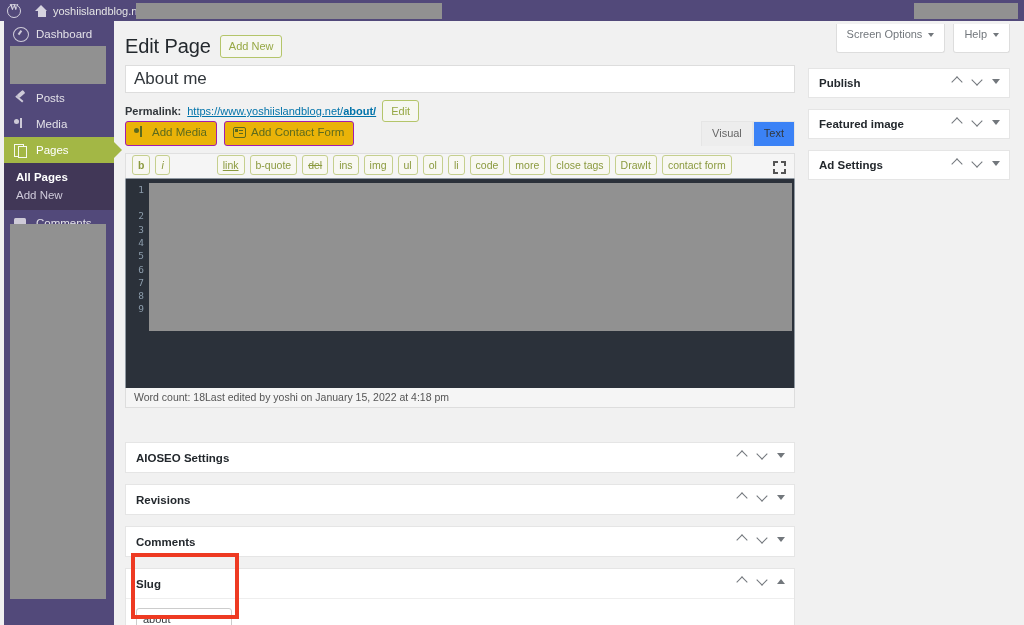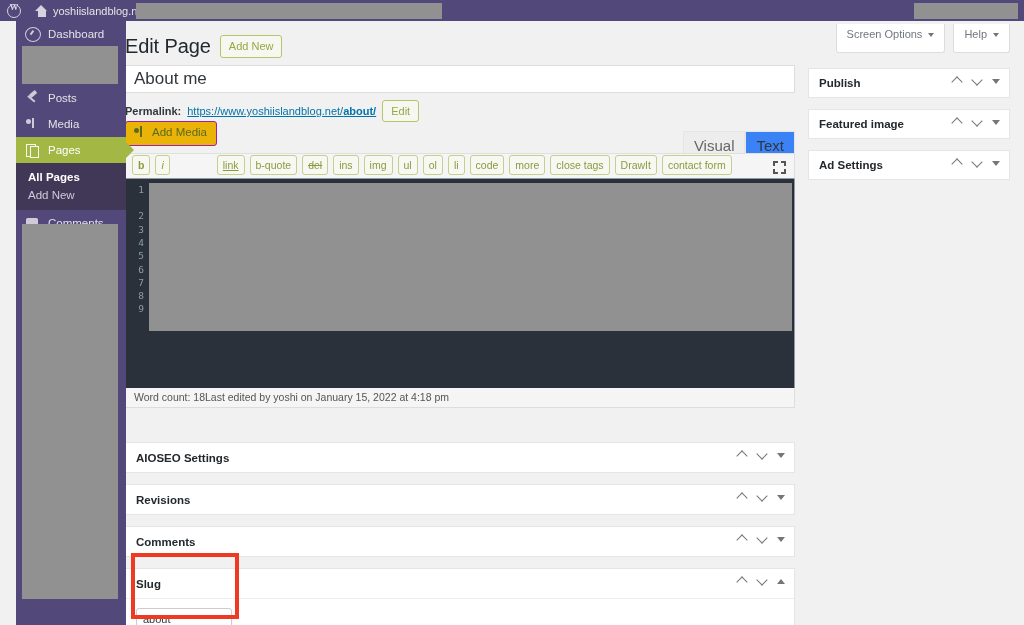--- a/index.html
+++ b/index.html
@@ -28,21 +28,21 @@
     border-left: 6.5px solid transparent; border-right: 6.5px solid transparent;
     border-bottom: 6px solid #d6d3df; }
   .home-ico::after { content: ""; position: absolute; left: 2.5px; top: 6px;
     width: 8px; height: 6px; background: #d6d3df; }
   .redact { background: #919191; }
   #ab-redact-1 { position: absolute; left: 136px; top: 3px; width: 306px; height: 16px; }
   #ab-redact-2 { position: absolute; left: 914px; top: 3px; width: 104px; height: 16px; }
 
   
   #adminmenu {
-    position: absolute; top: 21px; left: 16px; width: 110px; height: 604px;
+    position: absolute; top: 21px; left: 4px; width: 110px; height: 604px;
     background: #52497a; z-index: 30;
   }
   .menu-item {
     display: flex; align-items: center; gap: 7px;
     height: 26px; padding-left: 9px; color: #e3e1e8;
     font-size: 11.5px; position: relative;
   }
   .menu-item .ico { width: 16px; height: 15px; flex: 0 0 16px; position: relative; opacity: .92; }
   .menu-item.current { background: #a3b745; color: #fff; font-weight: 400; }
   .menu-item.current::after {
@@ -129,22 +129,22 @@
      background:#5b6a1e;}
   .ic-contactform { width: 13px; height: 11px; border: 1.6px solid #5b6a1e; border-radius: 2px;
      position: relative; display: inline-block; }
   .ic-contactform::before { content:""; position:absolute; left:1px; top:1px; width:3px; height:3px;
      background:#5b6a1e;}
   .ic-contactform::after { content:""; position:absolute; left:5px; top:1.5px; width:4px; height:1.3px;
      background:#5b6a1e; box-shadow: 0 3px 0 #5b6a1e;}
 
   #editor-tabs { position: absolute; right: 0; top: 0; display: flex; align-items: flex-end; }
   .ed-tab {
-    font-size: 15px; padding: 6px 10px 7px; border: 1px solid #e5e5e5;
-    border-bottom: none; color: #666; background: #ededed; line-height: 1; margin-top: 10px;
+    font-size: 11px; padding: 6px 10px 7px; border: 1px solid #e5e5e5;
+    border-bottom: none; color: #666; background: #ededed; line-height: 1;
   }
   .ed-tab.active { background: #3b82f6; color: #32373c; border-color: #e5e5e5; }
 
   #qt-bar {
     border: 1px solid #e0e0e0; border-bottom: 1px solid #8f98a1; background: #f5f5f5;
     padding: 5px 6px 6px 6px; display: flex; align-items: center; gap: 5px;
     position: relative; height: 26px;
   }
   .qt-btn {
     border: 1px solid #c5cf8e; background: #f8f8f2; color: #8b9a3f;
@@ -300,20 +300,24 @@
     <span id="permalink-url"><span>https://www.yoshiislandblog.net/</span><b>about/</b></span>
     <span class="btn-sm-olive">Edit</span>
   </div>
 
   <div id="editor-box">
 
     <div id="media-row">
       <div class="btn-media">
         <span class="ic-addmedia"></span>
         <span>Add Media</span>
+      </div>
+      <div class="btn-media">
+        <span class="ic-contactform"></span>
+        <span>Add Contact Form</span>
       </div>
       <div id="editor-tabs">
         <div class="ed-tab">Visual</div>
         <div class="ed-tab active">Text</div>
       </div>
     </div>
 
     <div id="qt-bar">
       <span class="qt-btn b">b</span>
       <span class="qt-btn i">i</span>

